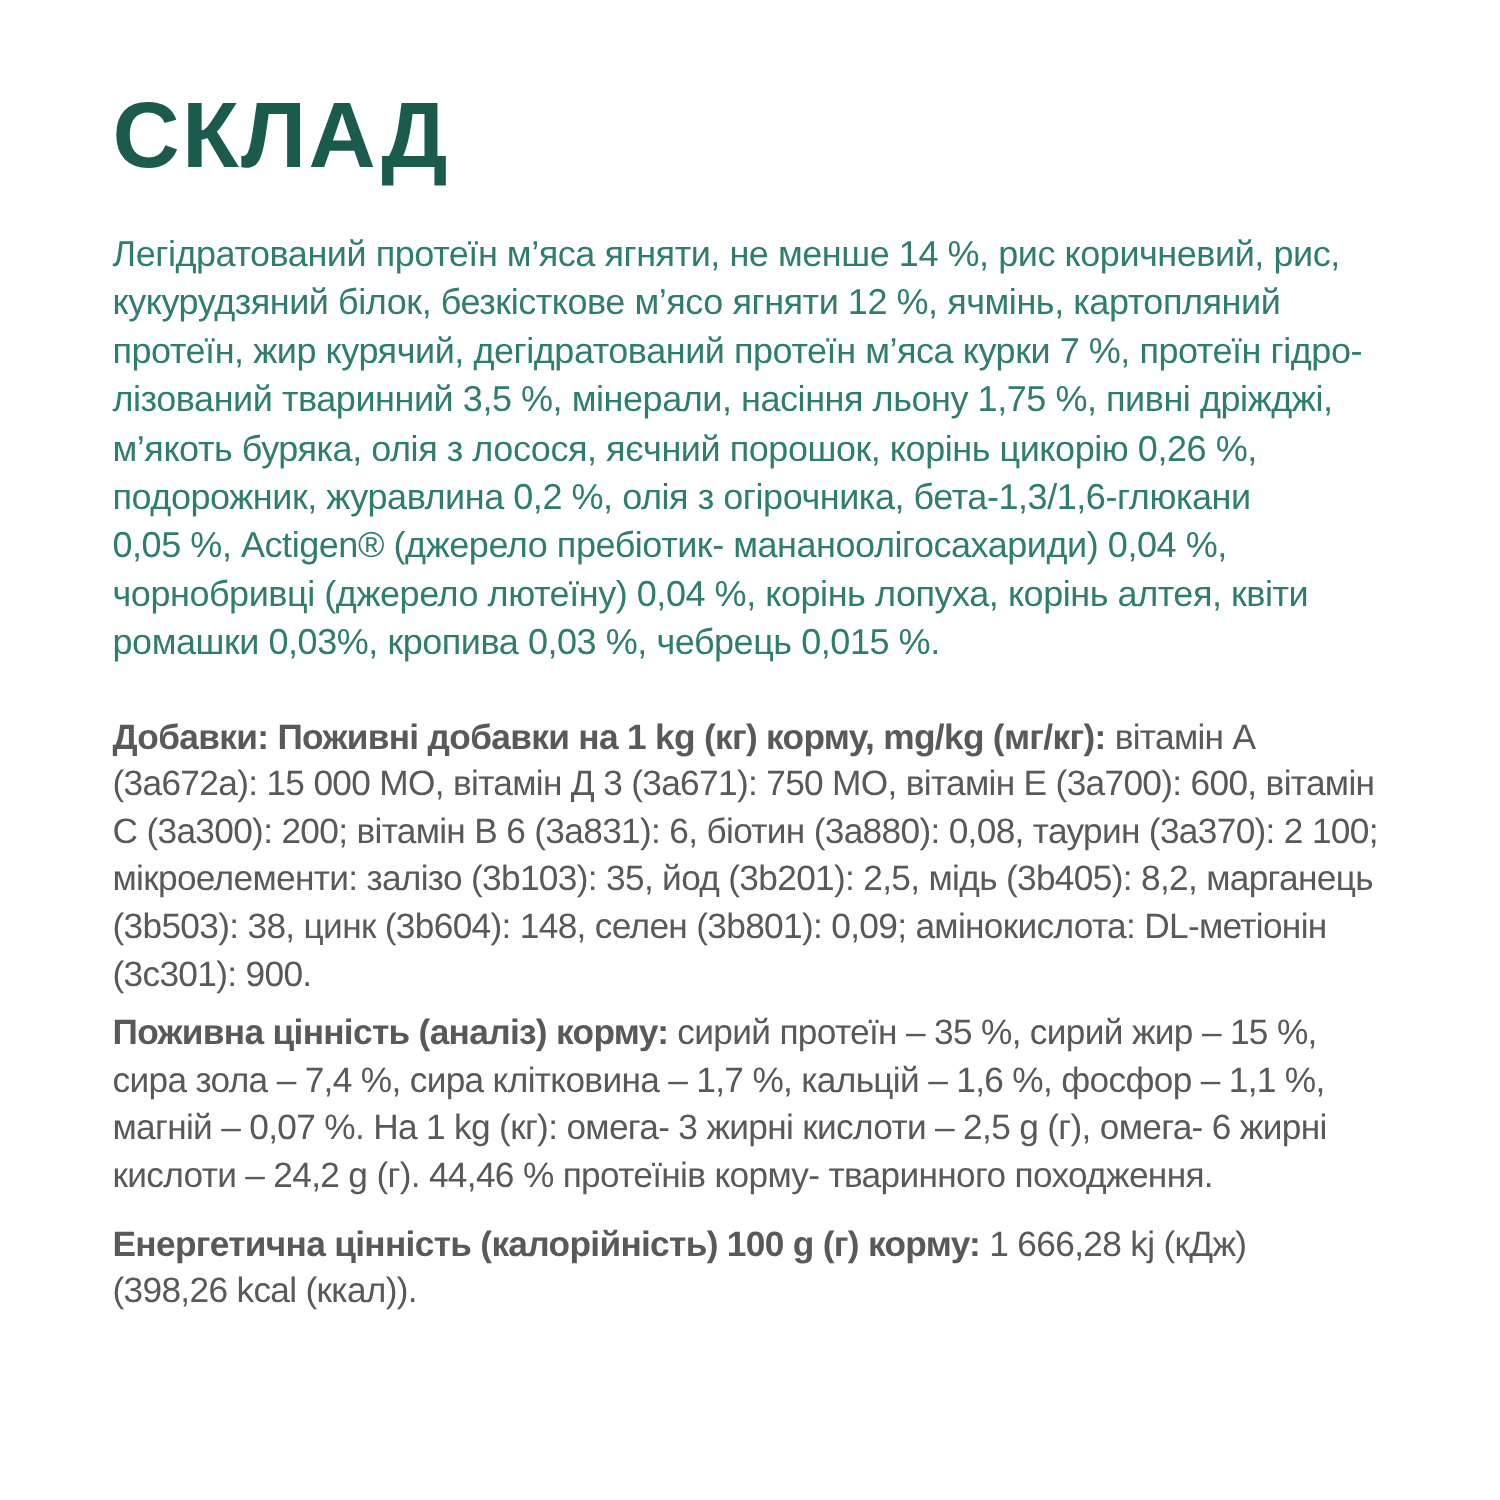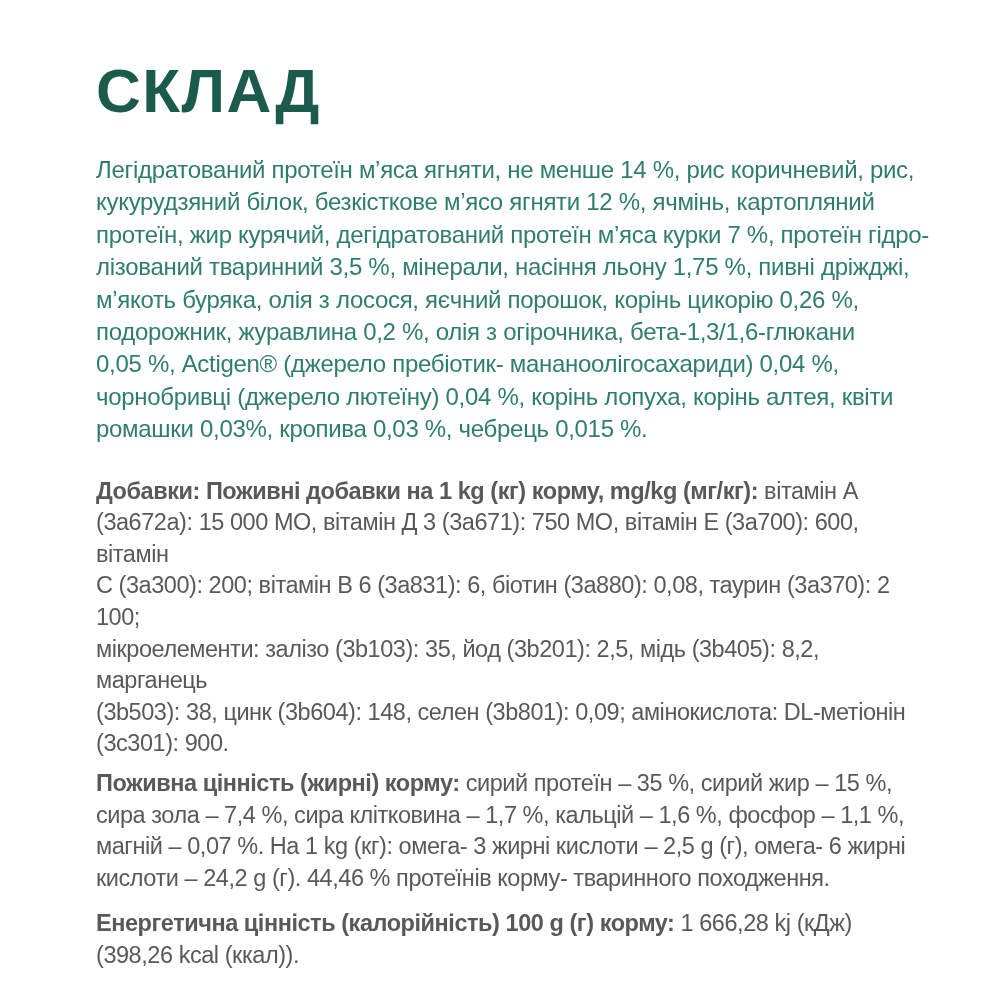--- a/index.html
+++ b/index.html
@@ -10,21 +10,21 @@
   body {
     width: 1000px;
     height: 1000px;
     overflow: hidden;
     font-family: "Liberation Sans", sans-serif;
   }
   .label {
     box-sizing: border-box;
     width: 1000px;
     height: 951px;
-    padding: 56px 64px 0 96px;
+    padding: 56px 64px 0 75px;
   }
   .title {
     margin: 0 0 28px 0;
     font-size: 62px;
     line-height: 70px;
     font-weight: 700;
     letter-spacing: 1.5px;
     color: #1b5b4e;
   }
   .composition {
@@ -68,20 +68,20 @@
 чорнобривці (джерело лютеїну) 0,04 %, корінь лопуха, корінь алтея, квіти
 ромашки 0,03%, кропива 0,03 %, чебрець 0,015 %.</span></p>
 
   <p class="info additives"><b>Добавки: Поживні добавки на 1 kg (кг) корму, mg/kg (мг/кг):</b><span> вітамін А
 (3а672а): 15 000 МО, вітамін Д 3 (3а671): 750 МО, вітамін Е (3а700): 600, вітамін
 С (3а300): 200; вітамін В 6 (3а831): 6, біотин (3а880): 0,08, таурин (3а370): 2 100;
 мікроелементи: залізо (3b103): 35, йод (3b201): 2,5, мідь (3b405): 8,2, марганець
 (3b503): 38, цинк (3b604): 148, селен (3b801): 0,09; амінокислота: DL-метіонін
 (3с301): 900.</span></p>
 
-  <p class="info analysis"><b>Поживна цінність (жирні) корму:</b><span> сирий протеїн – 35 %, сирий жир – 15 %,
+  <p class="info analysis"><b>Поживна цінність (аналіз) корму:</b><span> сирий протеїн – 35 %, сирий жир – 15 %,
 сира зола – 7,4 %, сира клітковина – 1,7 %, кальцій – 1,6 %, фосфор – 1,1 %,
 магній – 0,07 %. На 1 kg (кг): омега- 3 жирні кислоти – 2,5 g (г), омега- 6 жирні
 кислоти – 24,2 g (г). 44,46 % протеїнів корму- тваринного походження.</span></p>
 
   <p class="info energy"><b>Енергетична цінність (калорійність) 100 g (г) корму:</b><span> 1 666,28 kj (кДж)
 (398,26 kcal (ккал)).</span></p>
 </div>
 
 </body></html>

